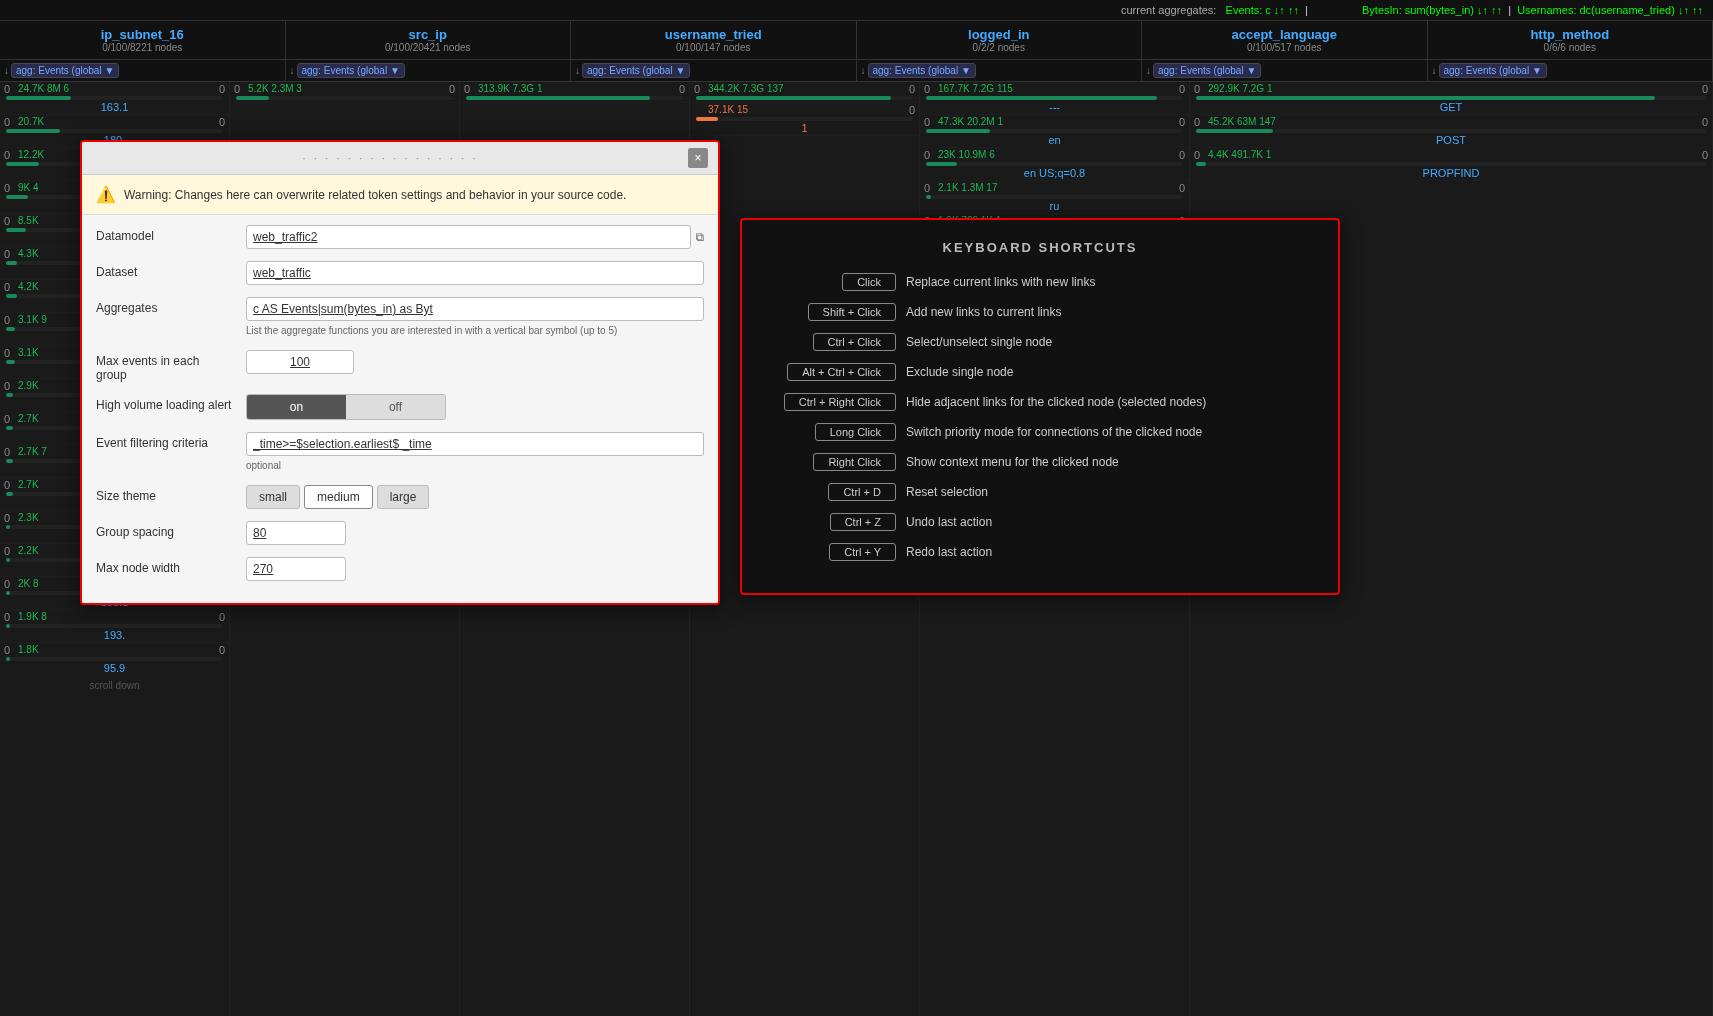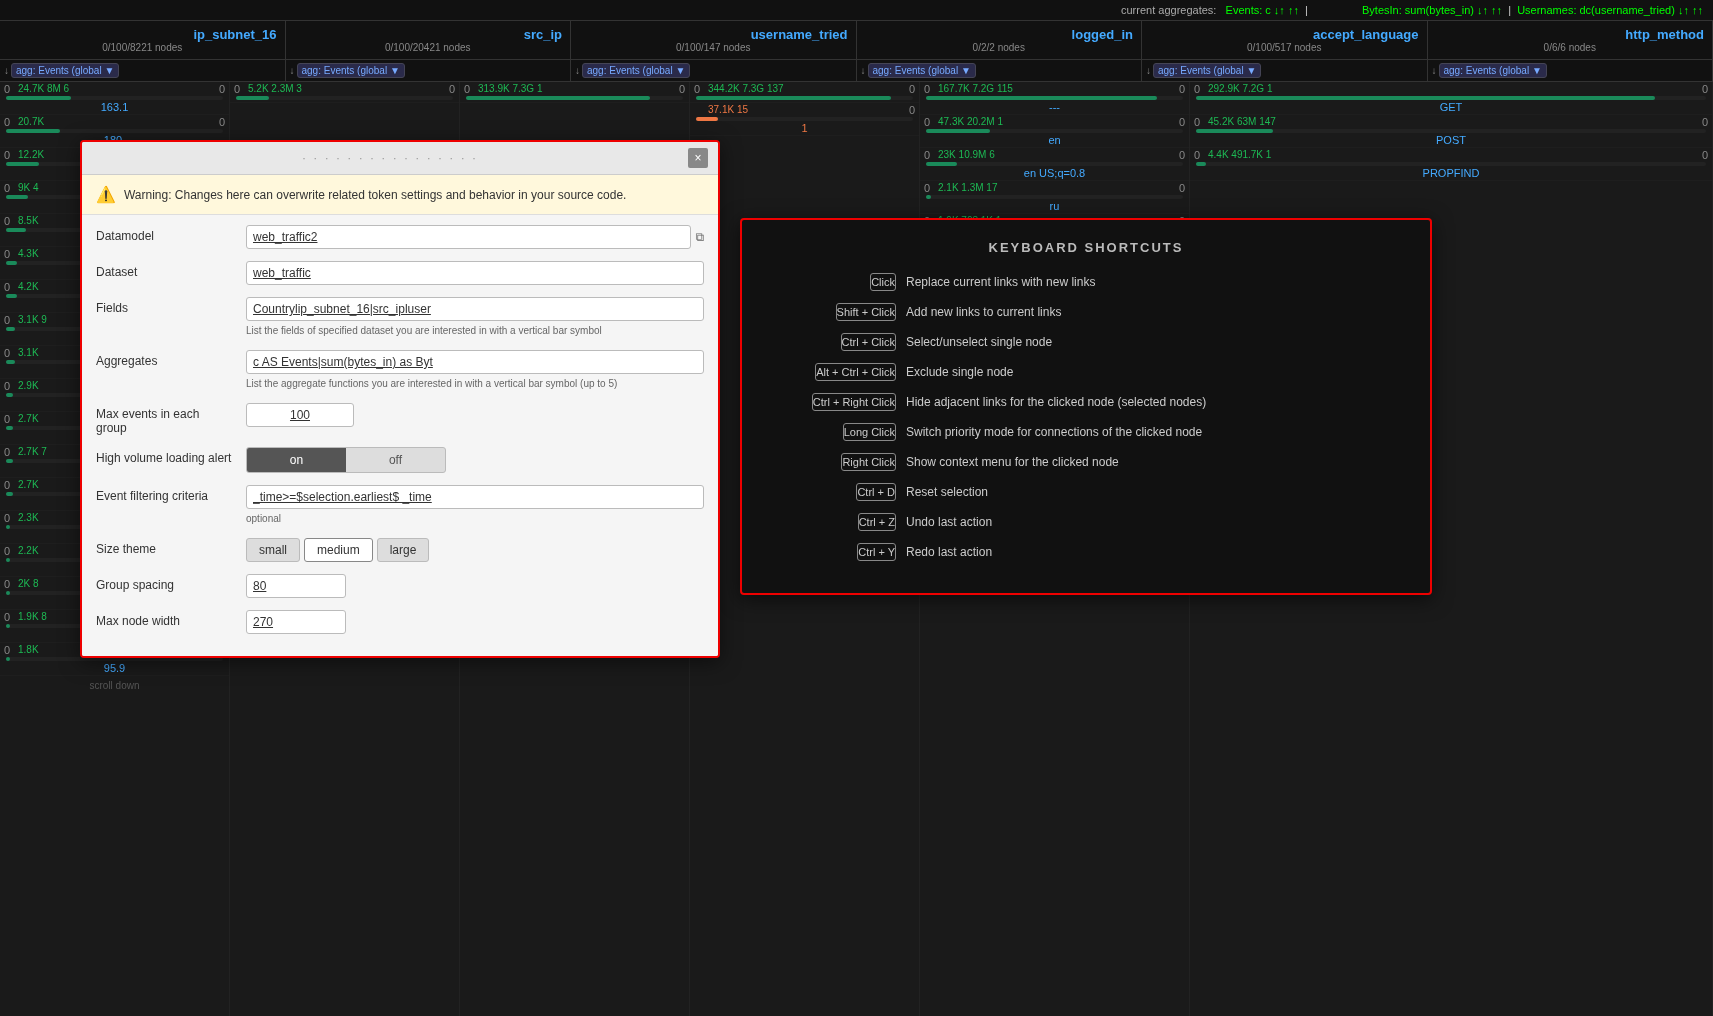--- a/index.html
+++ b/index.html
@@ -41,21 +41,21 @@
       background: #111;
       border-bottom: 1px solid #333;
     }
 
     .col-header {
       flex: 1;
       padding: 6px 8px;
       text-align: center;
       border-right: 1px solid #333;
     }
-    .col-header .col-name { color: #4af; font-size: 13px; font-weight: bold; text-align: right; }
+    .col-header .col-name { color: #4af; font-size: 13px; font-weight: bold; }
     .col-header .col-nodes { color: #888; font-size: 10px; }
 
     .col-agg-row {
       display: flex;
       background: #111;
       border-bottom: 1px solid #333;
     }
     .col-agg-cell {
       flex: 1;
       padding: 3px 4px;
@@ -236,21 +236,21 @@
     .size-btn.active {
       background: #fff;
       border-color: #888;
     }
 
     
     .shortcuts-modal {
       position: absolute;
       top: 218px;
       left: 740px;
-      width: 692px;
+      width: 600px;
       background: #111;
       border: 2px solid #e00;
       border-radius: 4px;
       box-shadow: 0 4px 20px rgba(0,0,0,0.6);
       z-index: 10;
       padding: 20px 24px;
     }
 
     .shortcuts-title {
       text-align: center;
@@ -269,21 +269,21 @@
     }
     .shortcut-key {
       min-width: 130px;
       text-align: right;
     }
     .kbd {
       display: inline-block;
       background: transparent;
       border: 1px solid #888;
       border-radius: 3px;
-      padding: 2px 0;
+      padding: 2px 14px;
       font-size: 11px;
       color: #ccc;
       white-space: nowrap;
     }
     .shortcut-desc {
       color: #ccc;
       font-size: 12px;
     }
 
     
@@ -782,27 +782,20 @@
       </div>
     </div>
 
     <div class="form-row">
       <div class="form-label">Dataset</div>
       <div class="form-control">
         <input class="form-input" type="text" value="web_traffic" style="">
       </div>
     </div>
 
-    <div class="form-row">
-      <div class="form-label">Fields</div>
-      <div class="form-control">
-        <input class="form-input" type="text" value="Countrylip_subnet_16|src_ipluser" style="">
-        <div class="form-hint">List the fields of specified dataset you are interested in with a vertical bar symbol</div>
-      </div>
-    </div>
 
     <div class="form-row">
       <div class="form-label">Aggregates</div>
       <div class="form-control">
         <input class="form-input" type="text" value="c AS Events|sum(bytes_in) as Byt" style="">
         <div class="form-hint">List the aggregate functions you are interested in with a vertical bar symbol (up to 5)</div>
       </div>
     </div>
 
     <div class="form-row">

